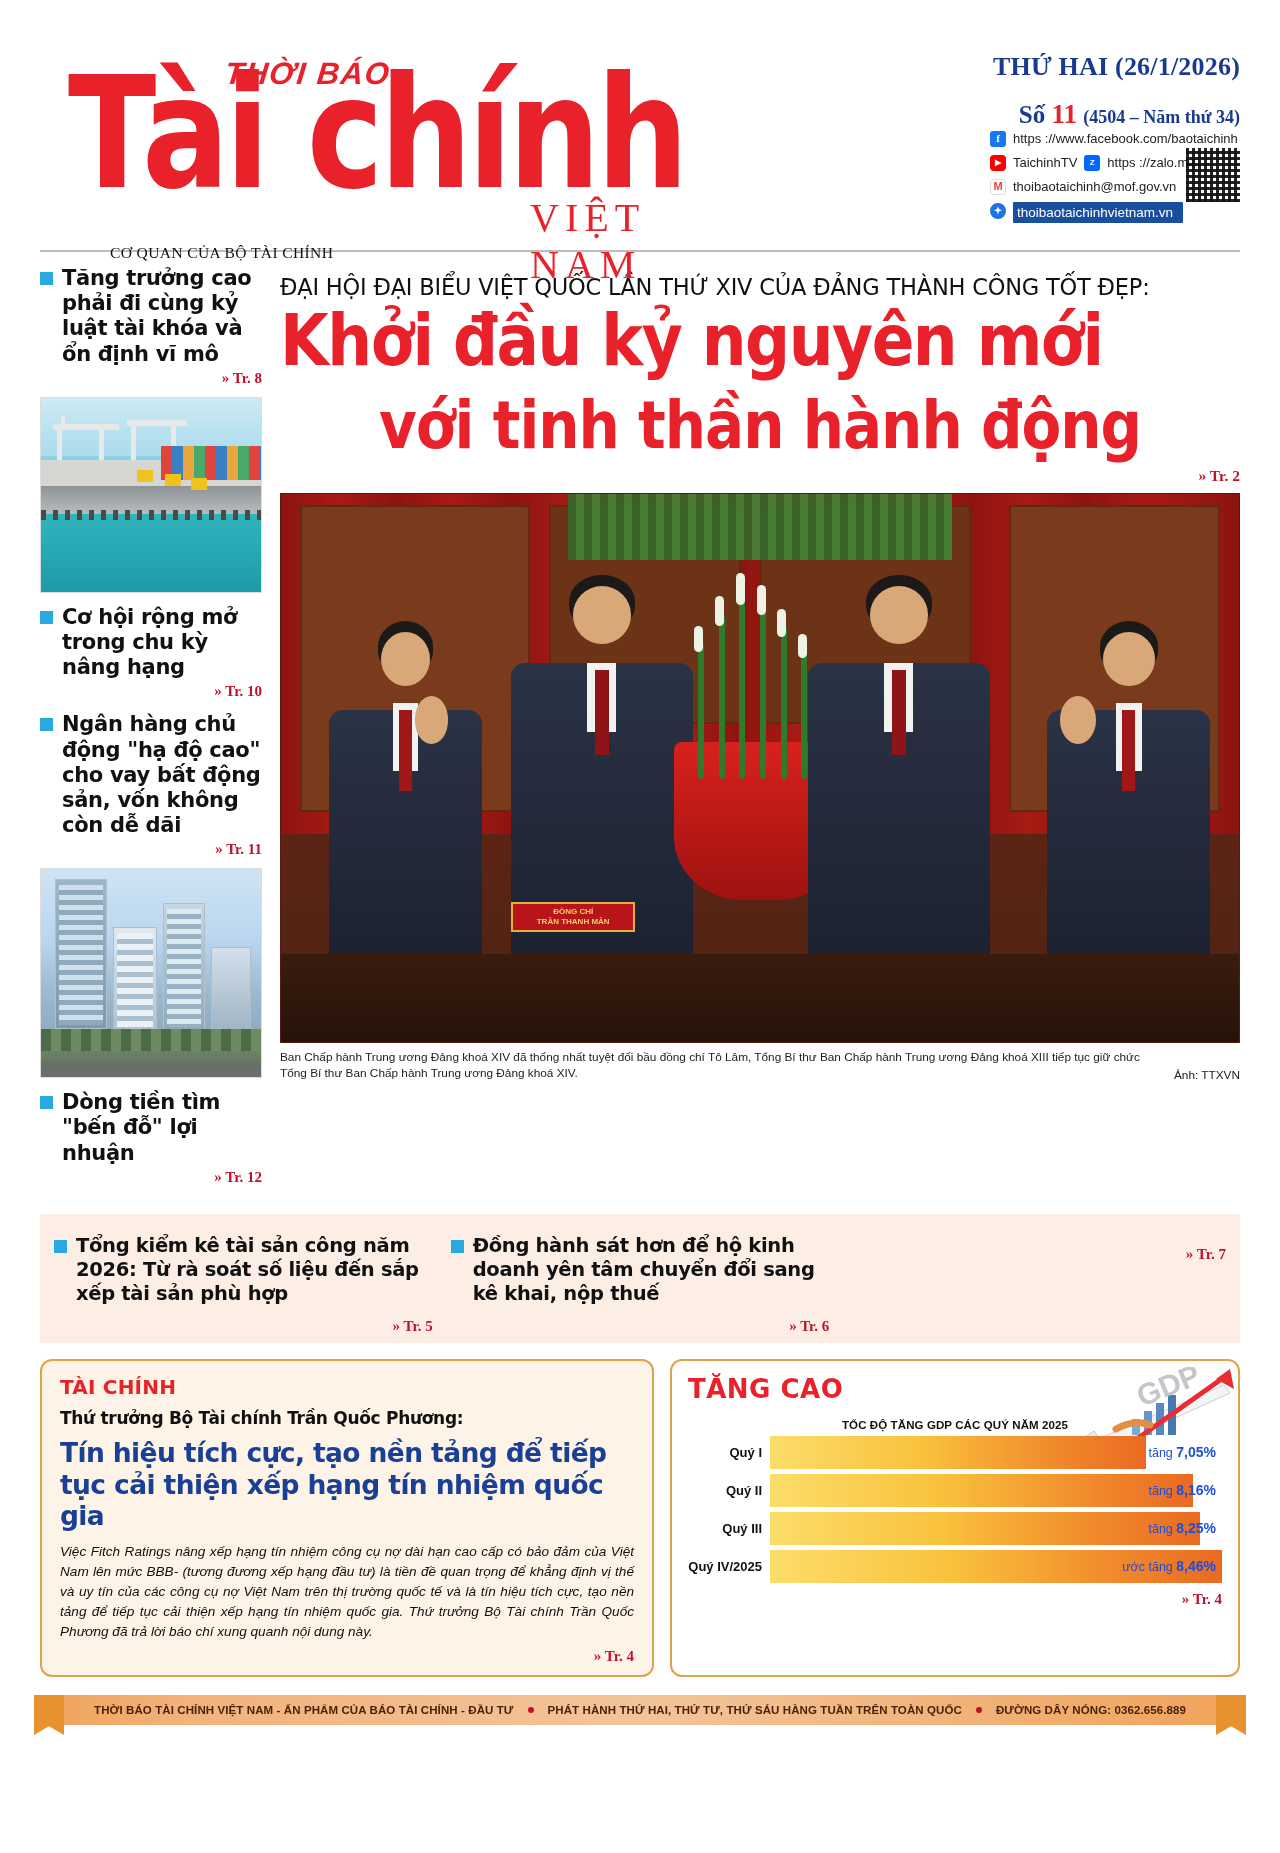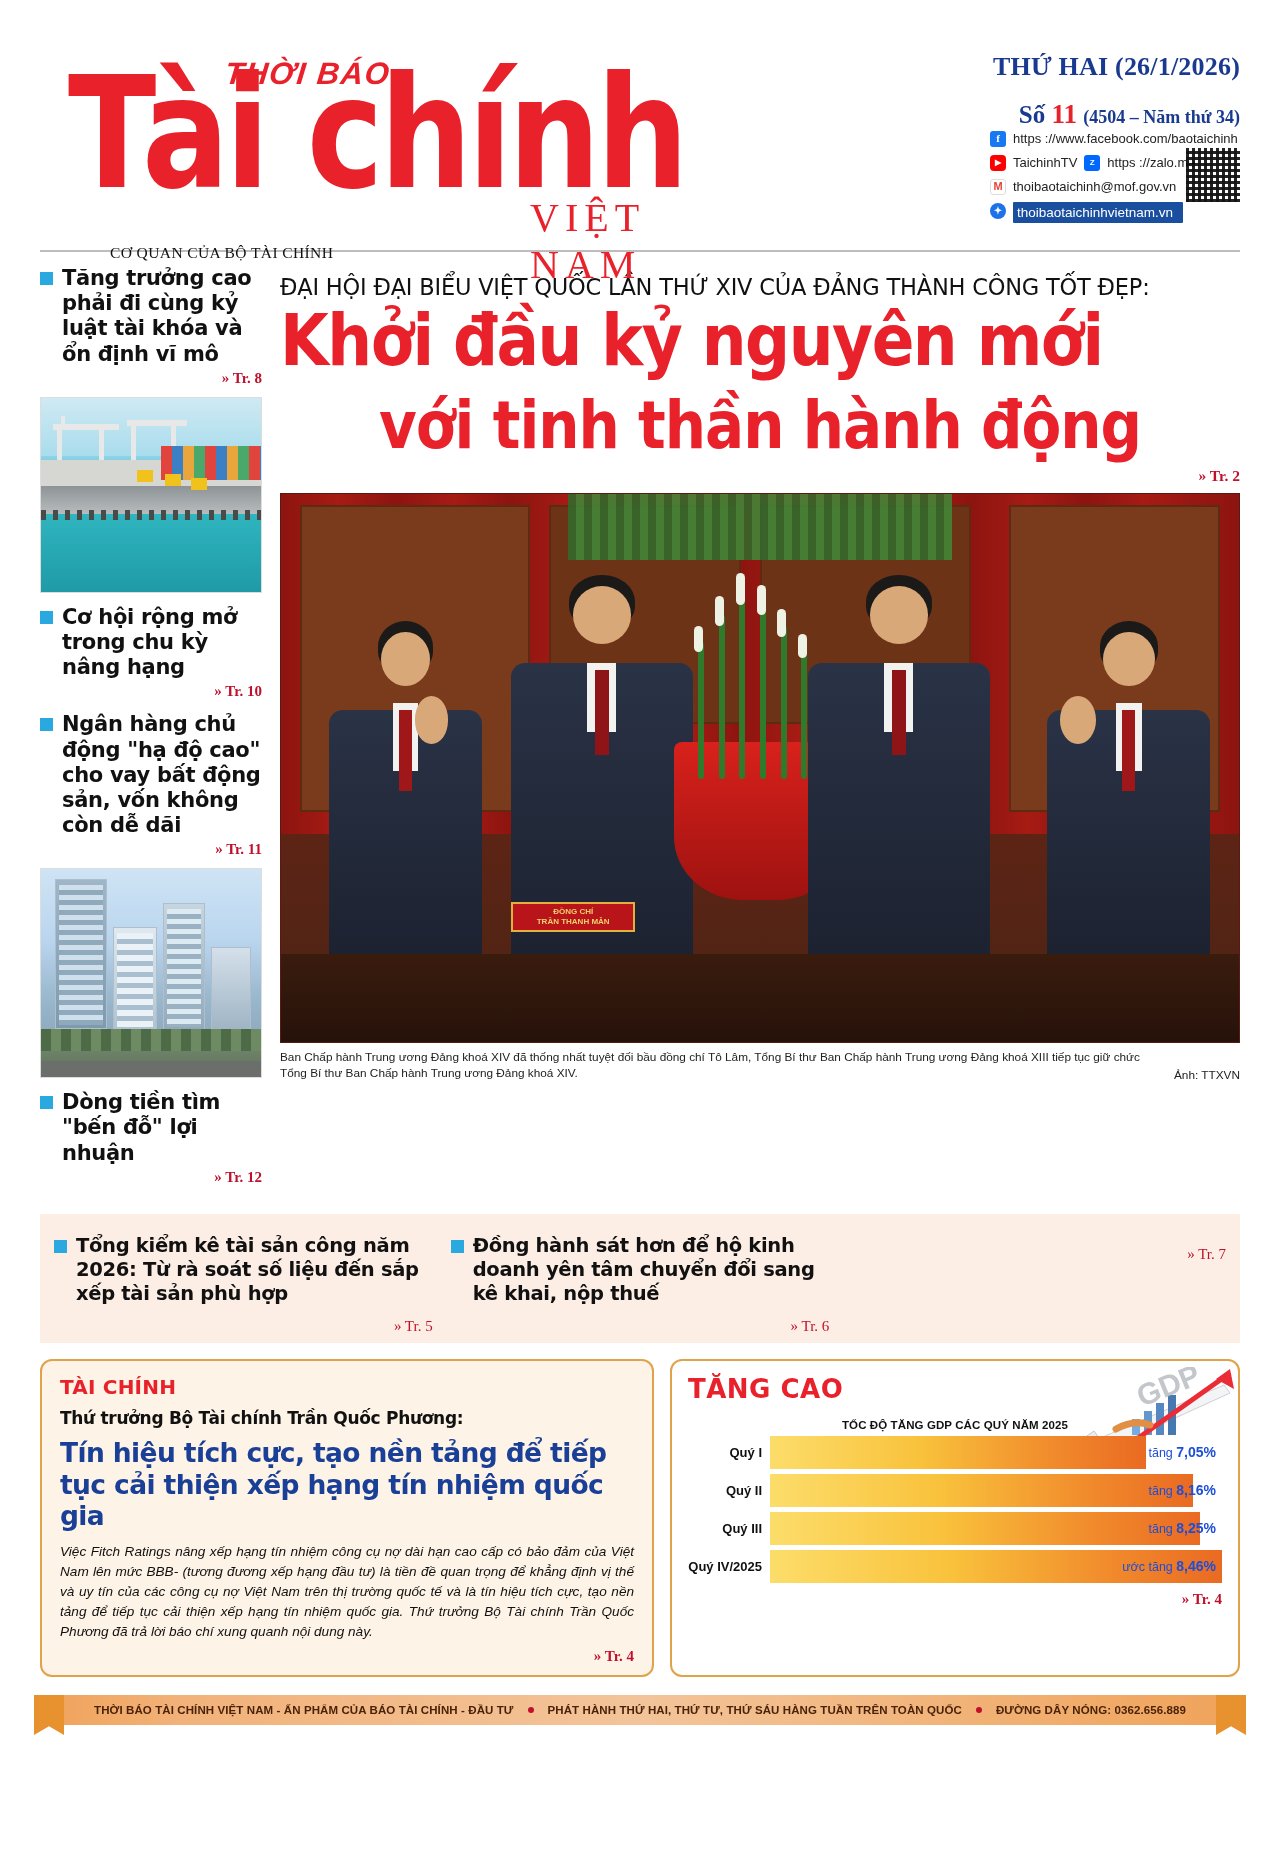--- a/index.html
+++ b/index.html
@@ -166,21 +166,21 @@
   .credit { font-size:11.8px; color:#222; font-family:"Liberation Sans",sans-serif;
             white-space:nowrap; align-self:flex-end; }
 
   
   .band { margin: 22px 40px 0 40px; background:#fdeee5; padding:20px 14px 8px 14px;
           display:flex; gap:18px; }
   .band-col { flex:1; }
   .band-head { display:flex; gap:9px; align-items:flex-start; }
   .band-title { font-size:19.5px; font-weight:bold; color:#111; line-height:1.24;
                 font-family:"DejaVu Sans",sans-serif; letter-spacing:-0.3px;}
-  .band-ref { text-align:right; color:#c0102b; font-weight:normal; font-size:15px;
+  .band-ref { text-align:right; color:#c0102b; font-weight:bold; font-size:15px;
               font-family:"Liberation Serif",serif; margin-top:12px; }
 
   
   .bottom { display:flex; gap:16px; margin: 16px 40px 0 40px; }
   .box-fin { flex:0 0 614px; border:2px solid #e0a24a; border-radius:12px;
              background:#fdf3e6; padding:14px 18px 10px 18px; position:relative; }
   .fin-kicker { color:#e8212b; font-weight:bold; font-size:20px;
                 font-family:"DejaVu Sans",sans-serif; letter-spacing:0.2px;}
   .fin-sub { font-size:17px; font-weight:bold; color:#111; margin-top:9px;
              font-family:"DejaVu Sans",sans-serif; letter-spacing:-0.3px;}

